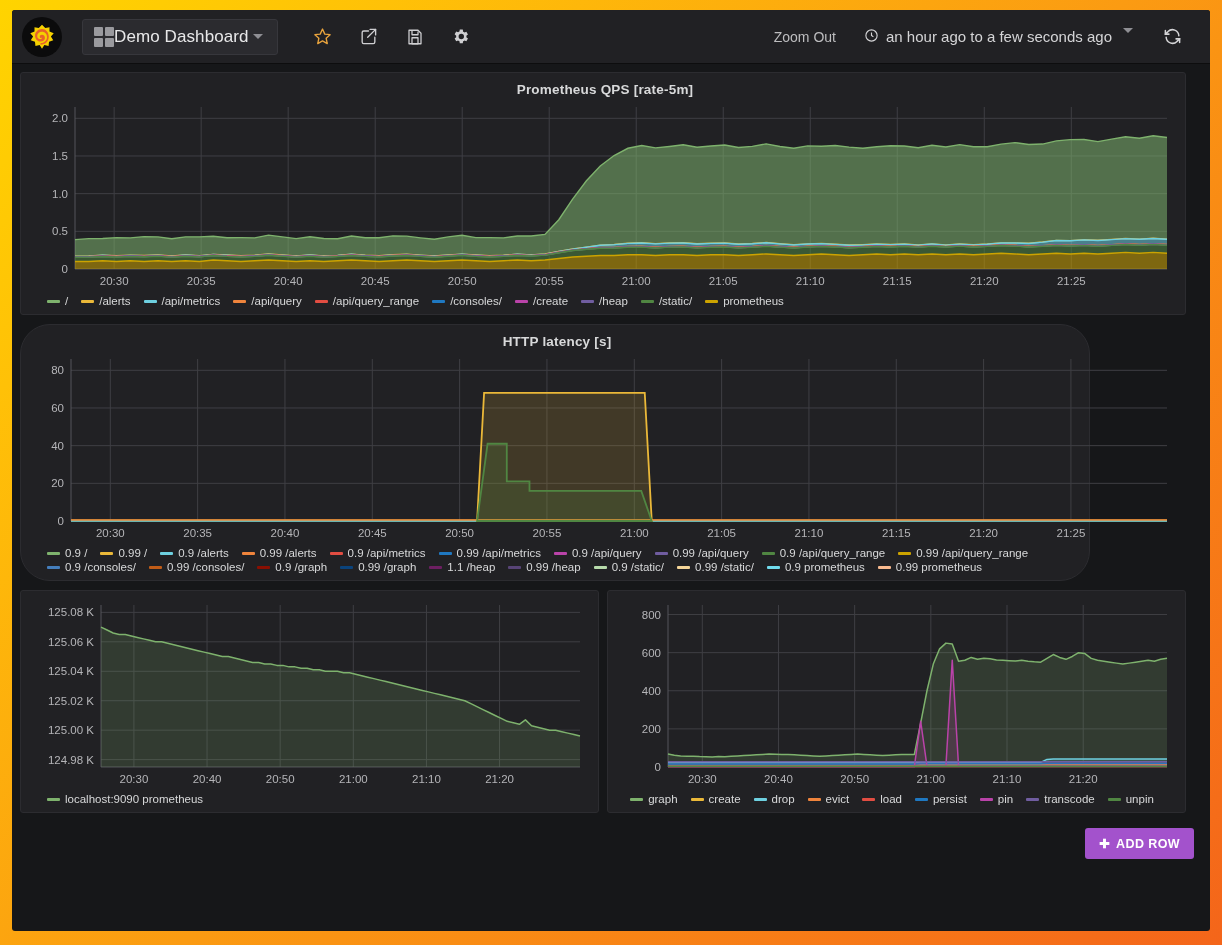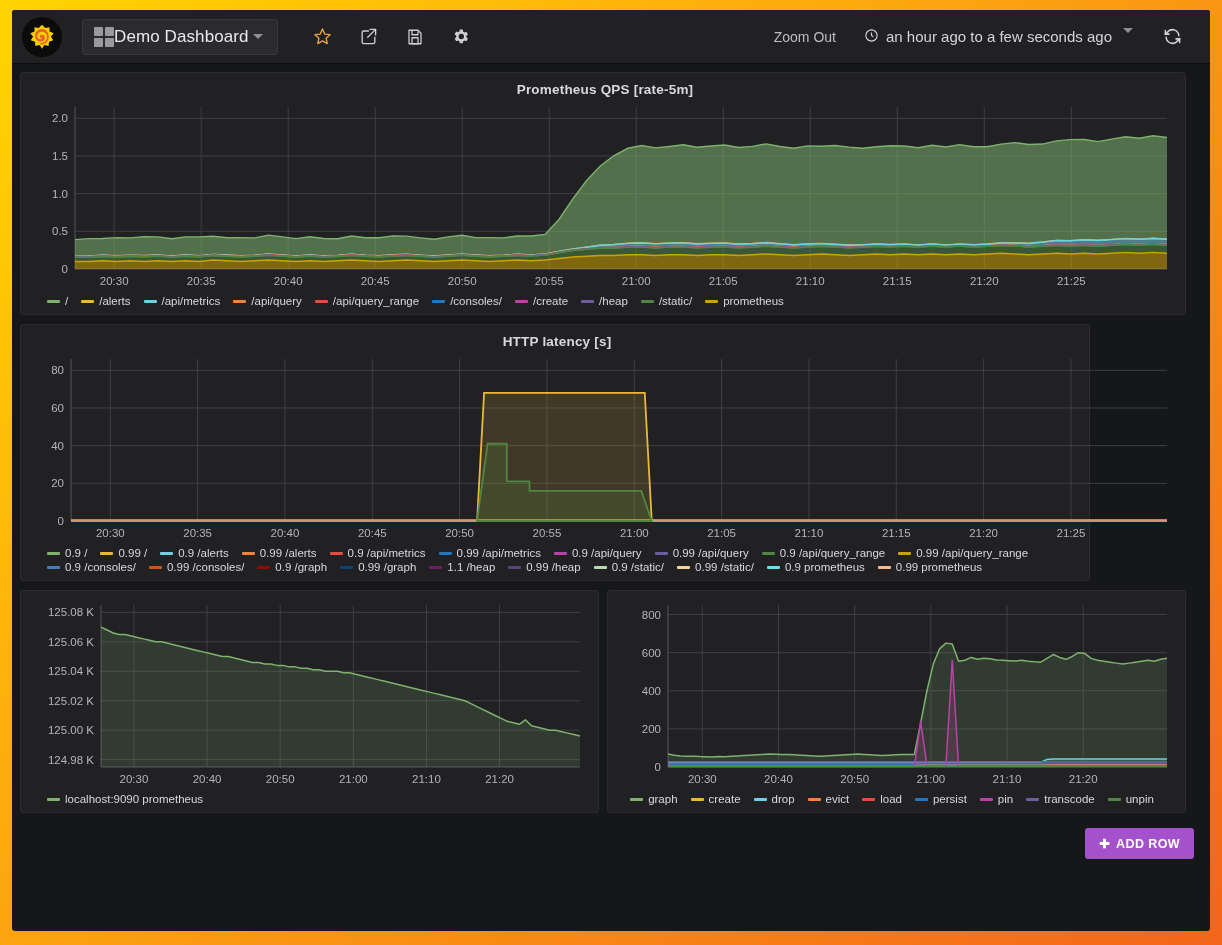--- a/index.html
+++ b/index.html
@@ -305,21 +305,21 @@
             <span class="leg-item">
               <span class="leg-swatch" style="background: rgb(204, 163, 0);"></span>
               <span>prometheus</span>
             </span>
           </div>
       </div>
     </div>
 
     <div class="row">
 
-      <div class="panel" style="width:1070px;">
+      <div class="panel" style="width:1070px;border-radius:30px;">
         <div class="panel-title">HTTP latency [s]</div>
         <div class="plot" id="plot1">
             <svg width="1150" height="192">
               <text x="35" y="174" text-anchor="end" class="tick-text">0</text>
               <line x1="42" x2="1138" y1="132.32558139534882" y2="132.32558139534882" class="grid-line"></line>
               <text x="35" y="136.32558139534882" text-anchor="end" class="tick-text">20</text>
               <line x1="42" x2="1138" y1="94.65116279069767" y2="94.65116279069767" class="grid-line"></line>
               <text x="35" y="98.65116279069767" text-anchor="end" class="tick-text">40</text>
               <line x1="42" x2="1138" y1="56.9767441860465" y2="56.9767441860465" class="grid-line"></line>
               <text x="35" y="60.9767441860465" text-anchor="end" class="tick-text">60</text>

